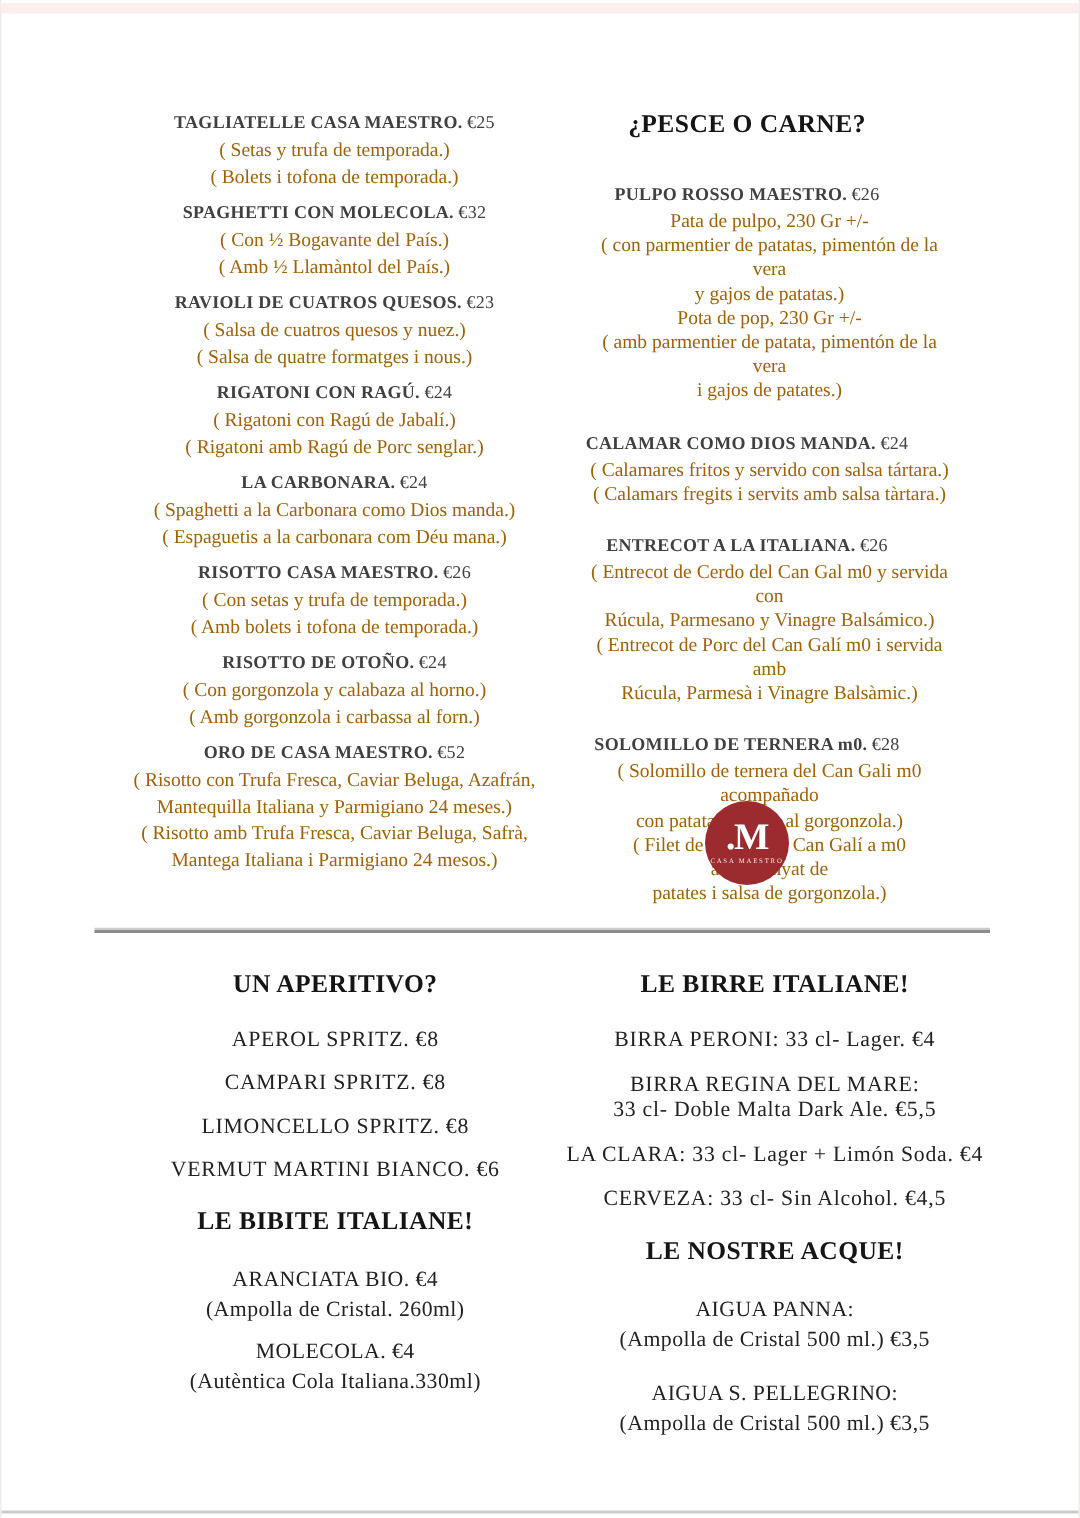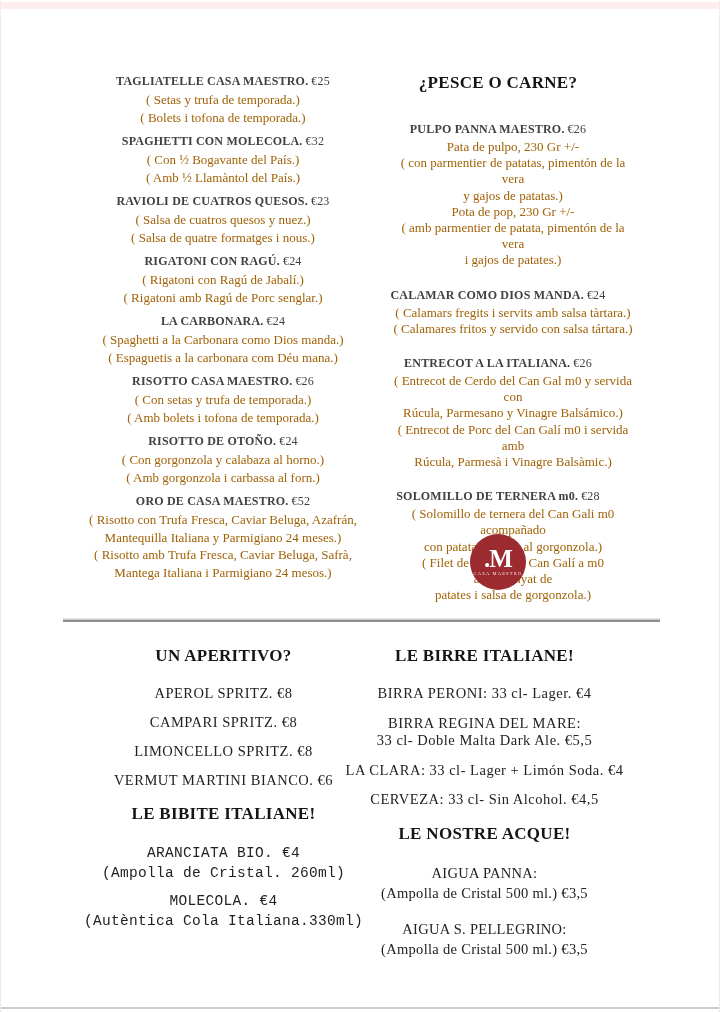--- a/index.html
+++ b/index.html
@@ -14,39 +14,39 @@
     border-right:1px solid #f0ecec;
     box-sizing:border-box;
   }
   .top-strip{position:absolute;top:2px;left:0;right:0;height:7px;background:#fbeeec;}
   .bottom-strip{position:absolute;bottom:3px;left:0;right:0;height:2px;background:#cdcdcd;}
 
   .col{position:absolute;text-align:center;}
   #pasta{left:62px;top:72px;width:320px;}
   #pesce{left:360px;top:72px;width:274px;}
   #aperitivo{left:75px;top:645px;width:295px;}
-  #birre{left:336px;top:645px;width:295px;}
+  #birre{left:368px;top:645px;width:295px;}
 
   .sec-title{
     font-size:17px;line-height:22px;font-weight:700;
     letter-spacing:0.3px;margin:0 0 26px 0;color:#151515;
   }
   .drinks .sec-title{margin-bottom:18px;}
   .sec-title.follow{margin-top:14px;}
 
   .dish{margin-bottom:6px;}
   #pesce .dish{margin-bottom:17px;}
   .dish-name{font-size:12px;line-height:19px;font-weight:700;letter-spacing:0.2px;color:#404040;}
   .dish-name .pr{font-weight:400;margin-left:3px;}
   .dish-desc{font-size:13px;line-height:17.5px;color:#a16207;}
   #pesce .dish-desc{line-height:16.2px;margin-left:30px;}
 
   .drink{font-size:14.5px;line-height:17px;letter-spacing:0.5px;margin-bottom:12px;color:#222;}
   .drink-line{font-size:14.5px;line-height:17.5px;}
-  #aperitivo .bottles .drink{margin-bottom:8px;font-family:Liberation Mono, monospace;}
+  #aperitivo .bottles .drink{margin-bottom:8px;}
   #aperitivo .bottles .drink-line{line-height:20px;letter-spacing:0.3px;}
   #birre .acque .drink{margin-bottom:16px;text-align:center;}
   #birre .acque .drink-line{line-height:20px;letter-spacing:0.3px;}
 
   .divider{
     position:absolute;top:620px;left:62px;width:597px;height:2px;
     background:#8c8c8c;box-shadow:0 -1.5px 0 #cccccc;
   }
 
   .logo{
@@ -114,33 +114,33 @@
     <div class="dish-desc">Mantequilla Italiana y Parmigiano 24 meses.)</div>
     <div class="dish-desc">( Risotto amb Trufa Fresca, Caviar Beluga, Safrà,</div>
     <div class="dish-desc">Mantega Italiana i Parmigiano 24 mesos.)</div>
   </div>
 </section>
 
 <section class="col" id="pesce">
   <h2 class="sec-title">¿PESCE O CARNE?</h2>
 
   <div class="dish">
-    <div class="dish-name"><span>PULPO PANNA MAESTRO.</span><span class="pr">€26</span></div>
+    <div class="dish-name"><span>PULPO ROSSO MAESTRO.</span><span class="pr">€26</span></div>
     <div class="dish-desc">Pata de pulpo, 230 Gr +/-</div>
     <div class="dish-desc">( con parmentier de patatas, pimentón de la vera</div>
     <div class="dish-desc">y gajos de patatas.)</div>
     <div class="dish-desc">Pota de pop, 230 Gr +/-</div>
     <div class="dish-desc">( amb parmentier de patata, pimentón de la vera</div>
     <div class="dish-desc">i gajos de patates.)</div>
   </div>
 
   <div class="dish">
     <div class="dish-name"><span>CALAMAR COMO DIOS MANDA.</span><span class="pr">€24</span></div>
+    <div class="dish-desc">( Calamares fritos y servido con salsa tártara.)</div>
     <div class="dish-desc">( Calamars fregits i servits amb salsa tàrtara.)</div>
-    <div class="dish-desc">( Calamares fritos y servido con salsa tártara.)</div>
   </div>
 
   <div class="dish">
     <div class="dish-name"><span>ENTRECOT A LA ITALIANA.</span><span class="pr">€26</span></div>
     <div class="dish-desc">( Entrecot de Cerdo del Can Gal m0 y servida con</div>
     <div class="dish-desc">Rúcula, Parmesano y Vinagre Balsámico.)</div>
     <div class="dish-desc">( Entrecot de Porc del Can Galí m0 i servida amb</div>
     <div class="dish-desc">Rúcula, Parmesà i Vinagre Balsàmic.)</div>
   </div>
 

